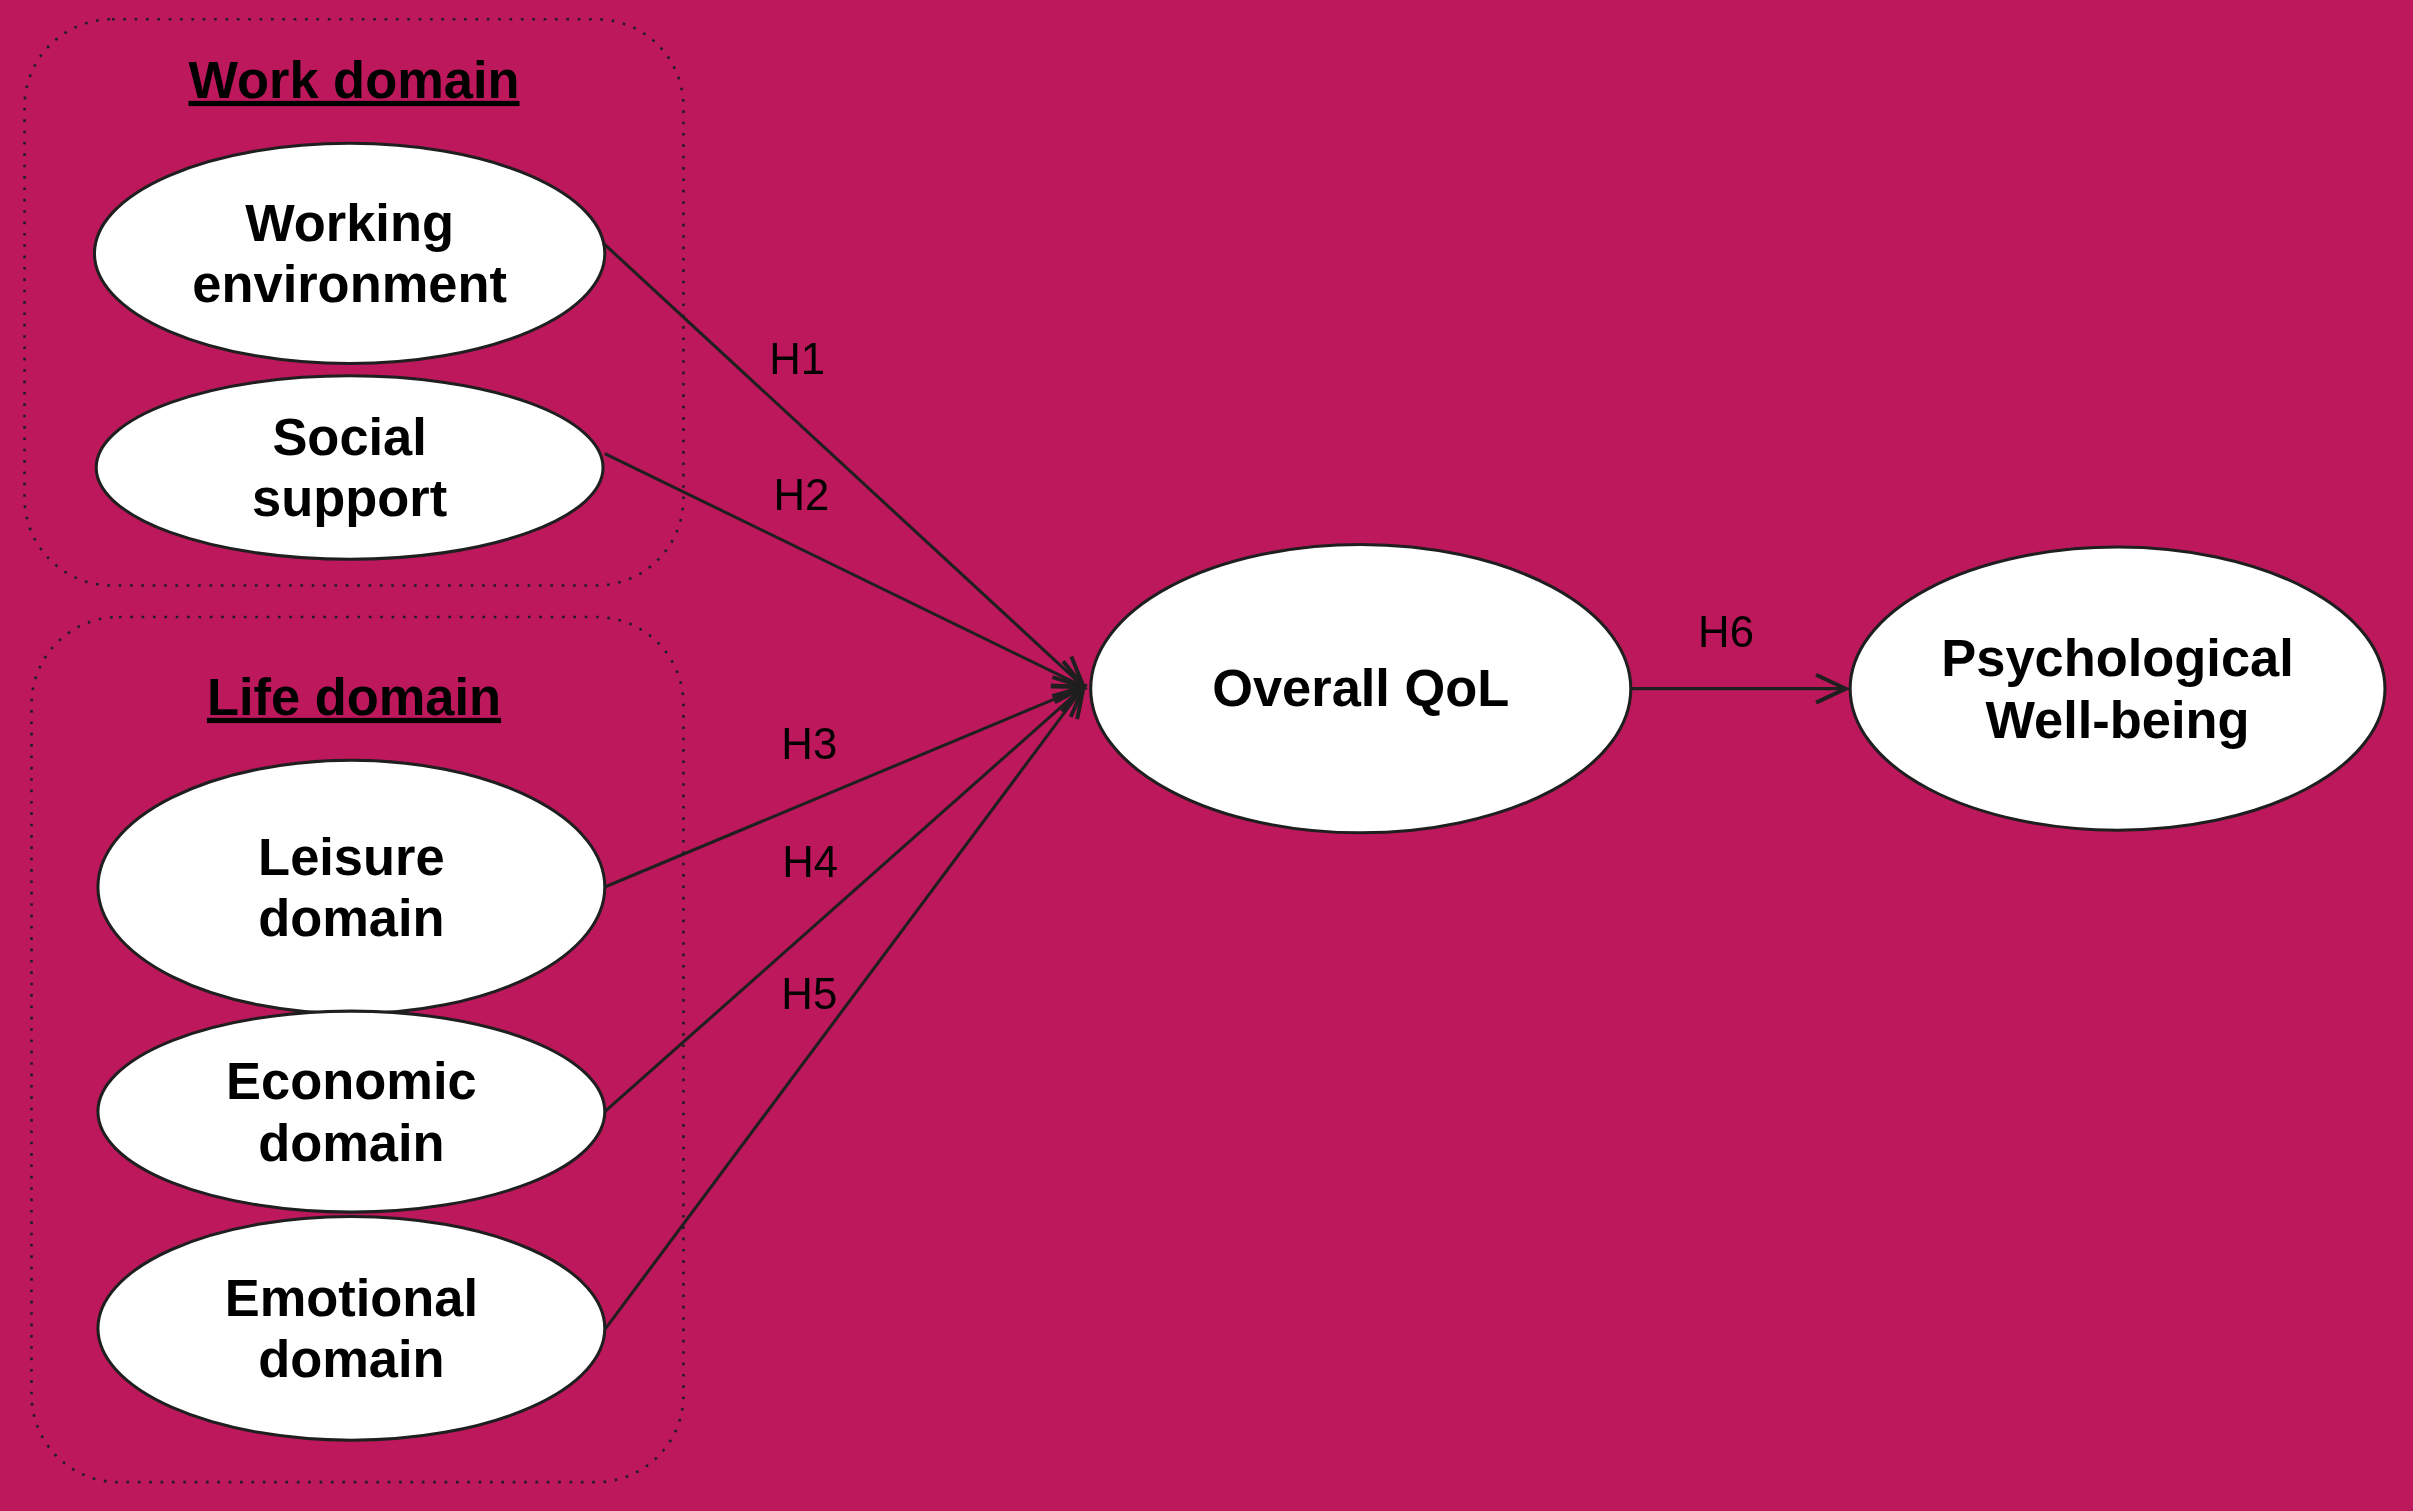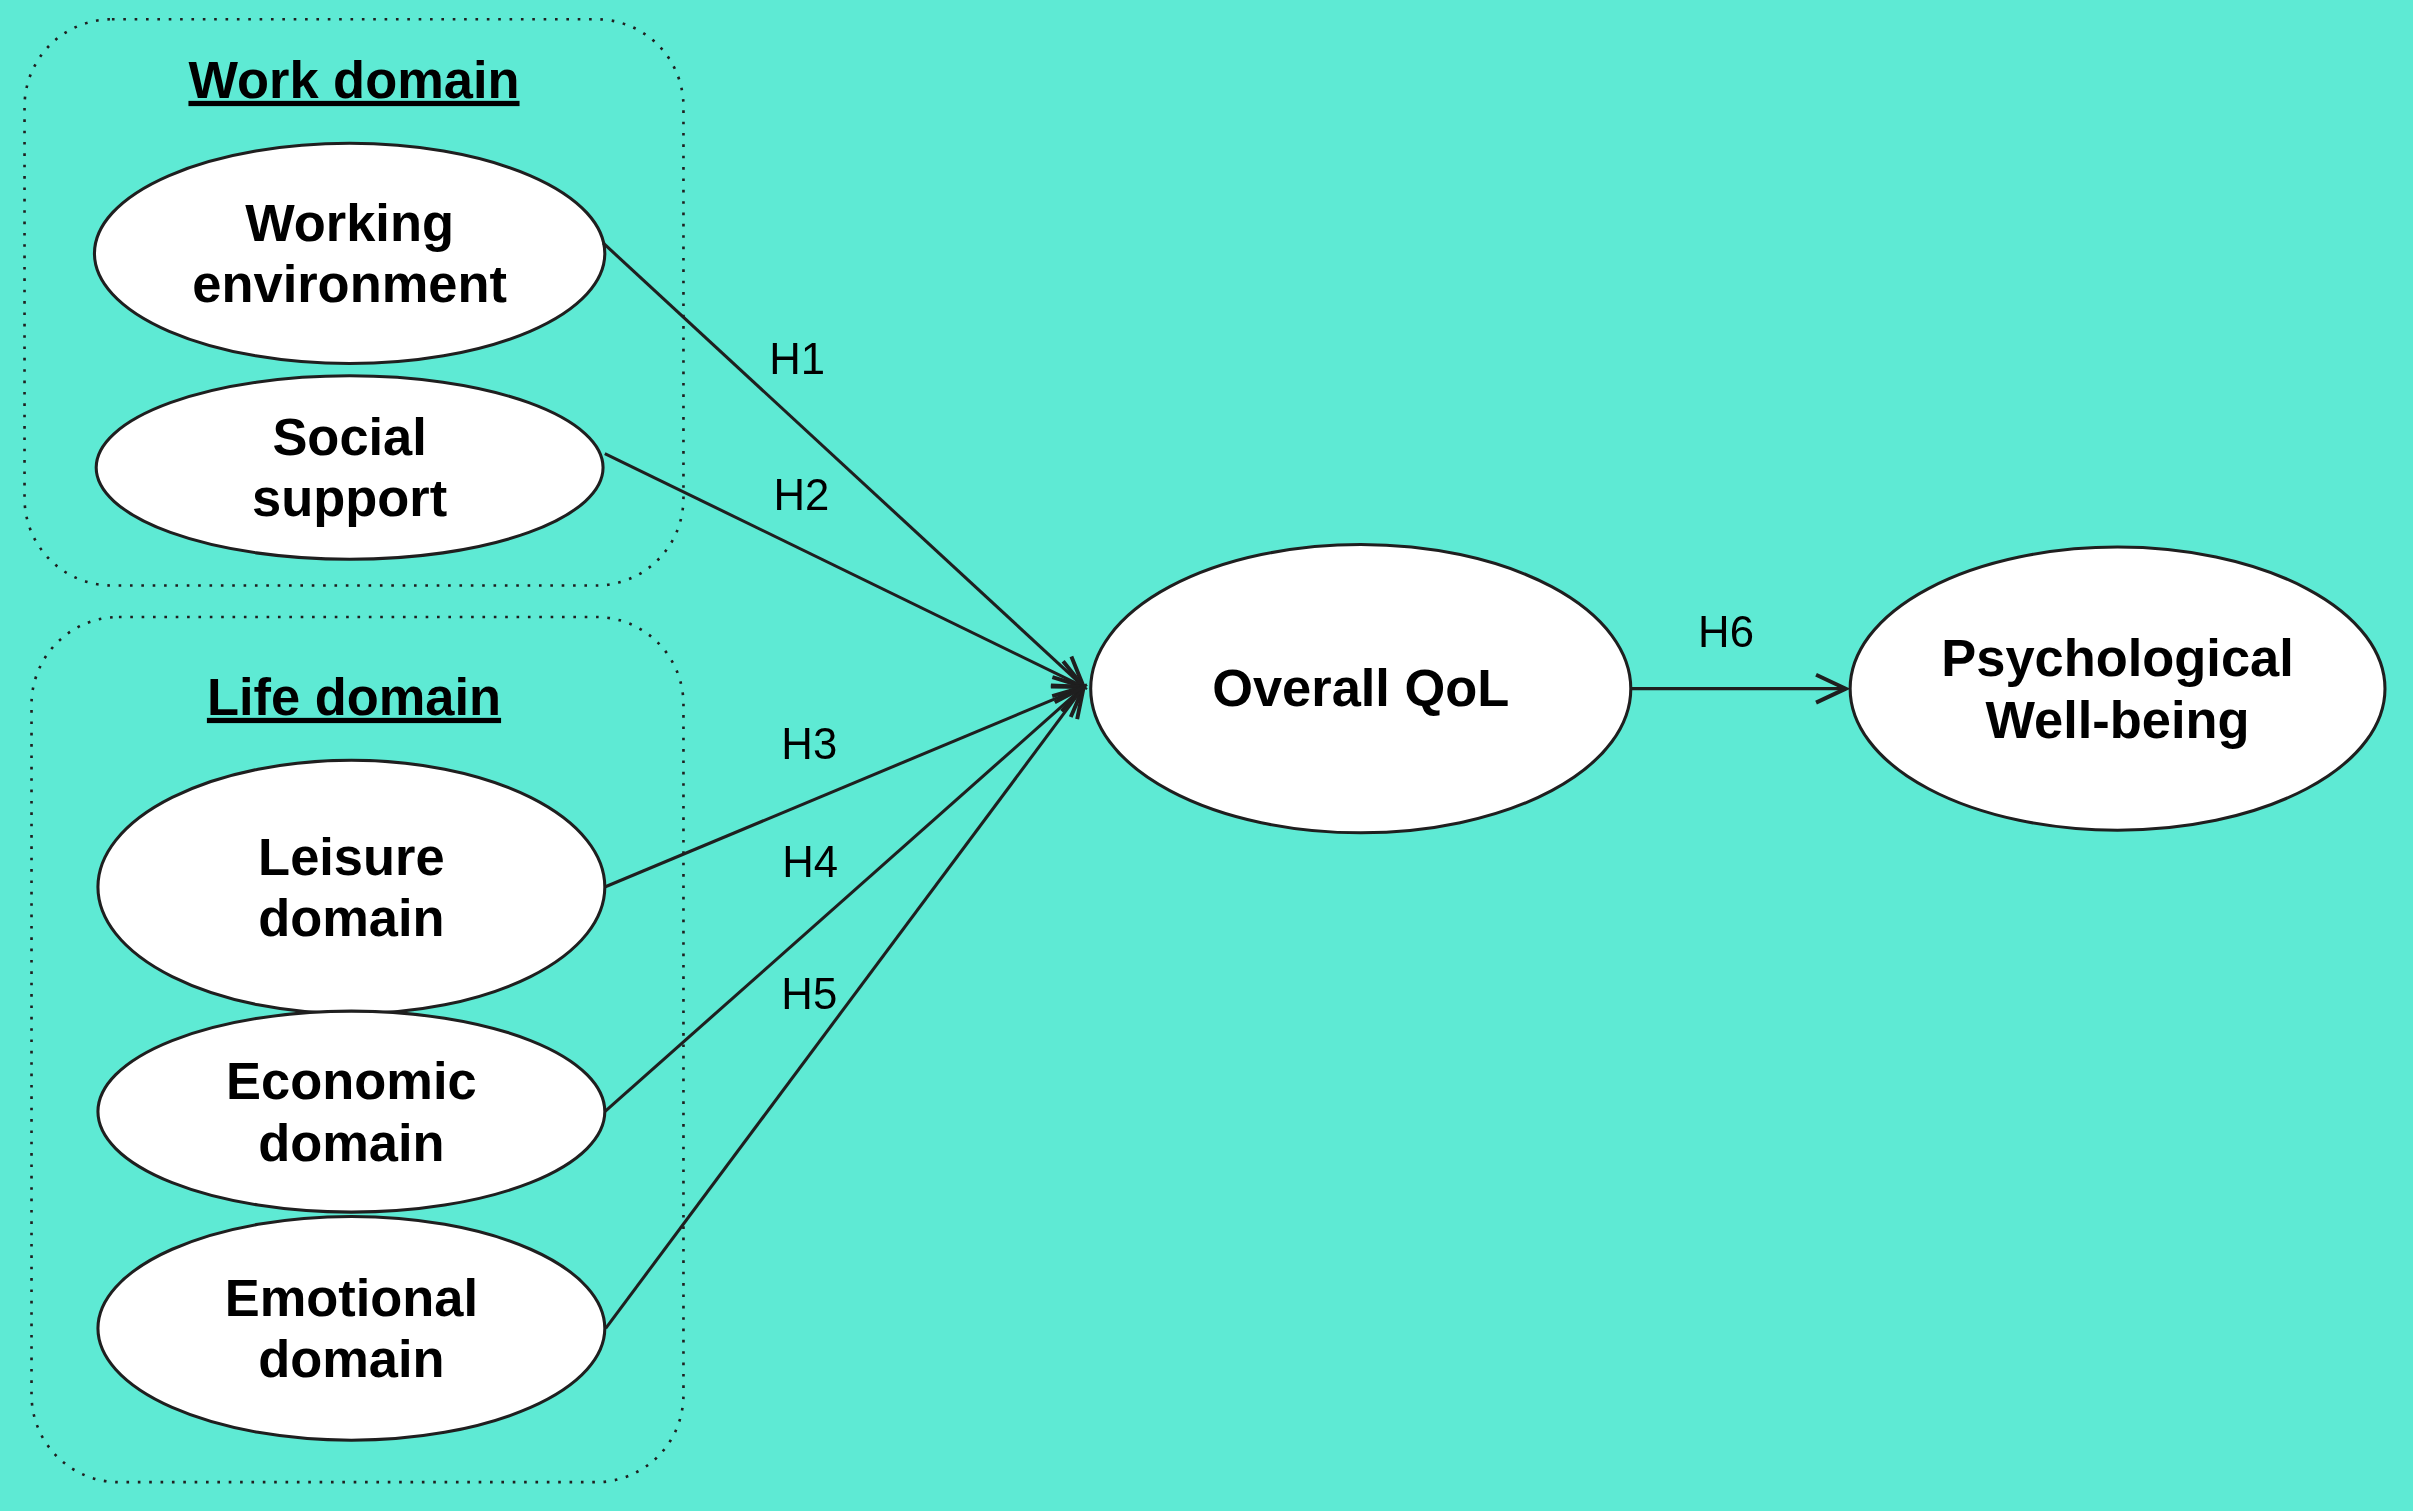--- a/index.html
+++ b/index.html
@@ -6,21 +6,21 @@
     margin: 0;
     padding: 0;
     background: #ffffff;
   }
   .diagram-wrap {
     width: 100vw;
     height: 100vh;
     display: flex;
     align-items: flex-start;
     justify-content: flex-end;
-    background: #5eead4;
+    background: #be185d;
   }
   svg {
     display: block;
     width: 100%;
     height: auto;
     max-height: 100vh;
     font-family: "Liberation Sans", sans-serif;
   }
   .group-box {
     fill: none;

